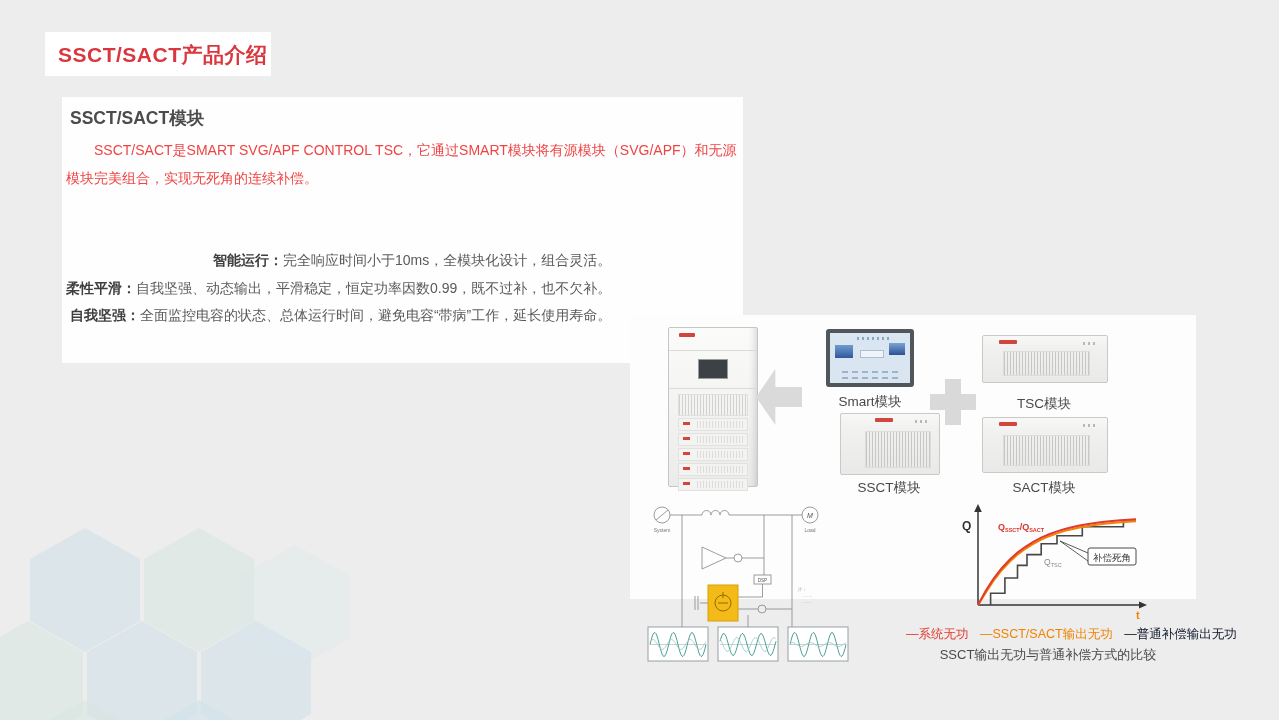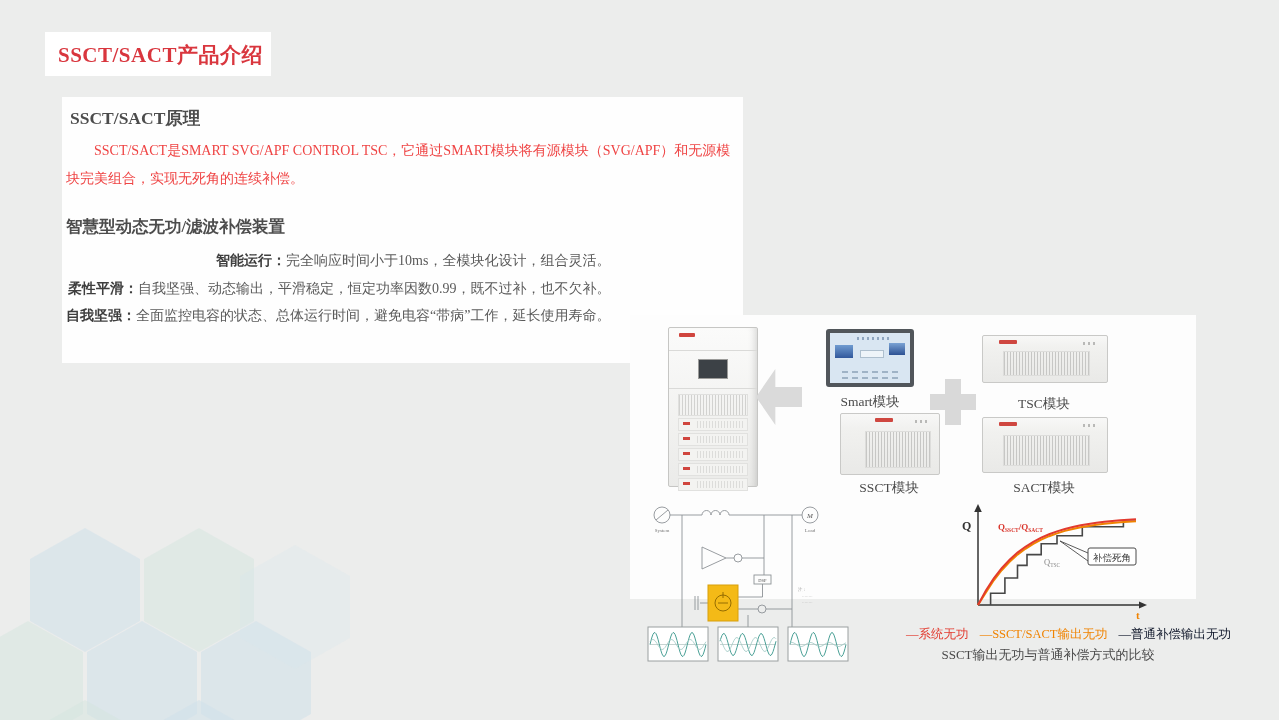--- a/index.html
+++ b/index.html
@@ -1,17 +1,17 @@
 <!DOCTYPE html>
 <html><head>
 <meta charset="utf-8">
 <style>
   html,body{margin:0;padding:0;}
   .stage{position:relative;width:1279px;height:720px;background:#ecedec;overflow:hidden;
-         font-family:Liberation Serif, serif;}
+         font-family:Liberation Sans, sans-serif;}
   
   .hex{position:absolute;width:110px;height:124px;
        clip-path:polygon(50% 0,100% 25%,100% 75%,50% 100%,0 75%,0 25%);}
   .hex.b{background:#cfe0ea;opacity:.55;}
   .hex.g{background:#d3e4dd;opacity:.45;}
   .hex.f{background:#d8e6ee;opacity:.28;}
   .hx1{left:30px;top:528px;}  .hx2{left:144px;top:528px;}
   .hx3{left:-27px;top:621px;} .hx4{left:87px;top:621px;} .hx5{left:201px;top:621px;}
   .hx6{left:30px;top:700px;}  .hx7{left:144px;top:700px;} .hx8{left:240px;top:545px;}
 
@@ -107,23 +107,22 @@
   <div class="hex b hx5"></div>
   <div class="hex g hx6"></div>
   <div class="hex b hx7"></div>
   <div class="hex f hx8"></div>
 
   <div class="title-box">
     <div class="title-text">SSCT/SACT产品介绍</div>
   </div>
 
   <div class="card">
-    <div class="ps-h1">SSCT/SACT原理</div>
+    <div class="ps-h1">SSCT/SACT模块</div>
     <p class="ps-p">SSCT/SACT是SMART SVG/APF CONTROL TSC，它通过SMART模块将有源模块（SVG/APF）和无源模块完美组合，实现无死角的连续补偿。</p>
-    <div class="ps-h2">智慧型动态无功/滤波补偿装置</div>
     <div class="features">
       <div><b>智能运行：</b><span>完全响应时间小于10ms，全模块化设计，组合灵活。</span></div>
       <div><b>柔性平滑：</b><span>自我坚强、动态输出，平滑稳定，恒定功率因数0.99，既不过补，也不欠补。</span></div>
       <div><b>自我坚强：</b><span>全面监控电容的状态、总体运行时间，避免电容“带病”工作，延长使用寿命。</span></div>
     </div>
   </div>
 
   <div class="panel">
 
     <div class="cabinet">

